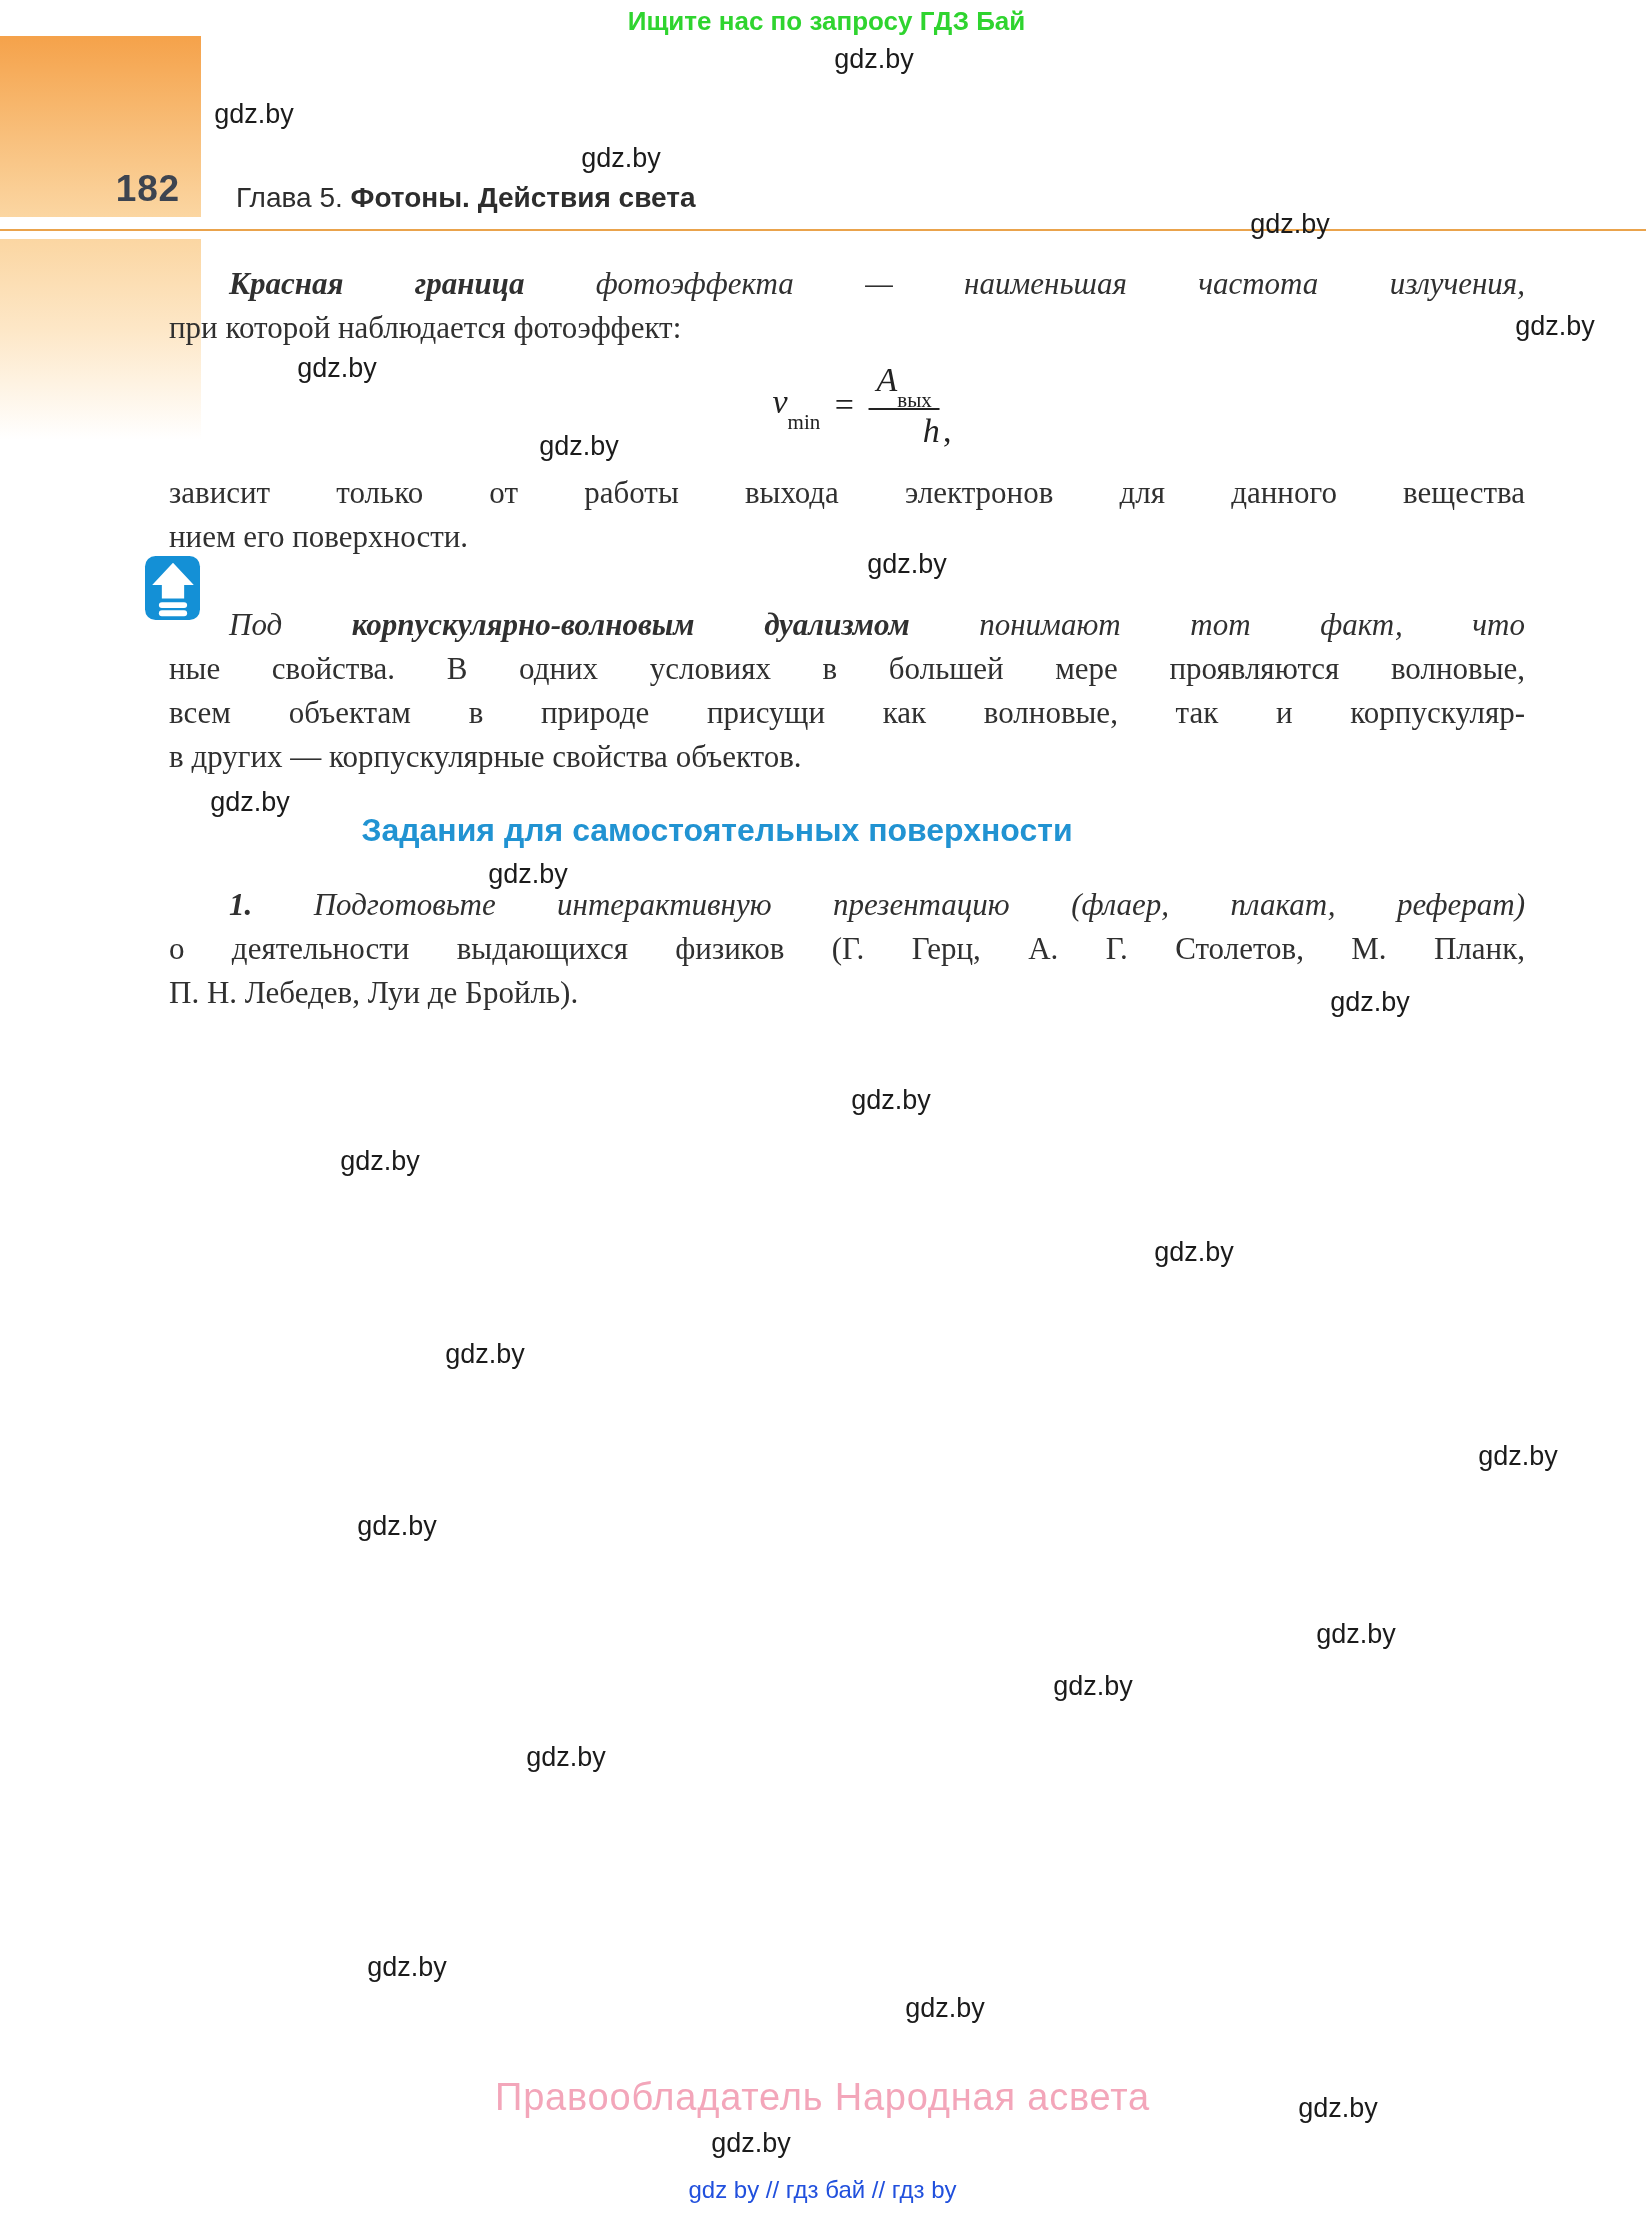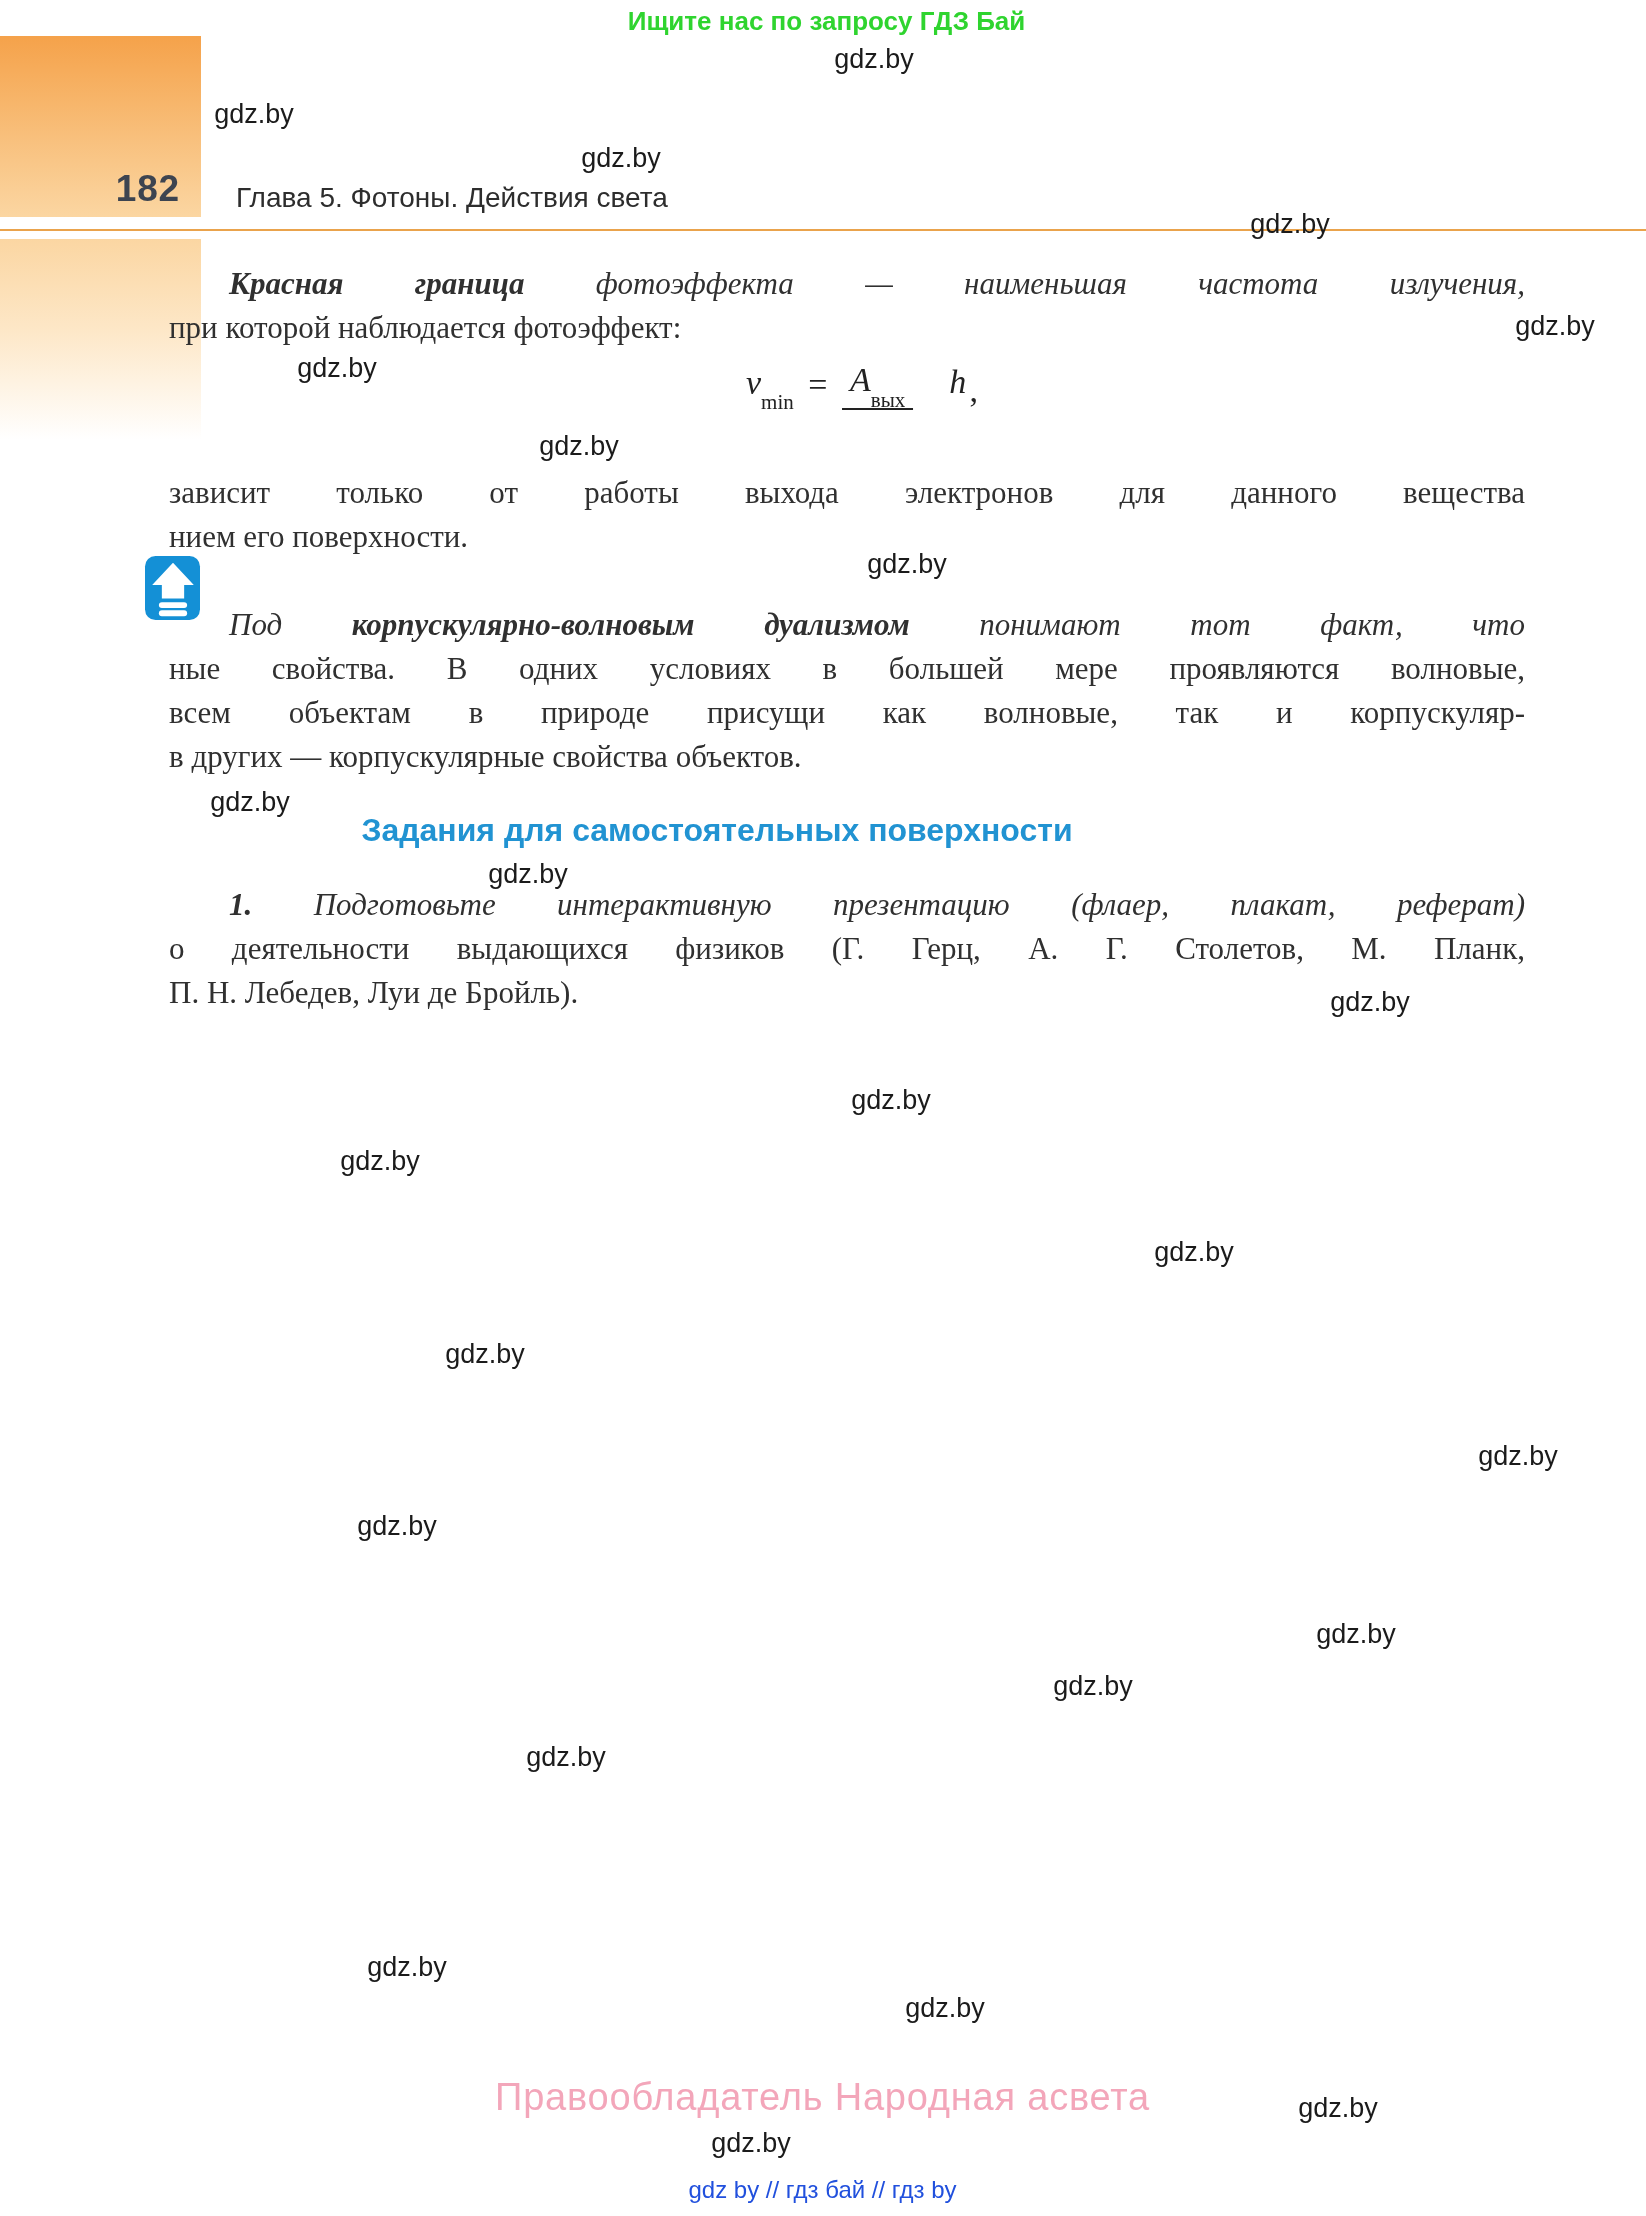--- a/index.html
+++ b/index.html
@@ -27,21 +27,21 @@
     text-align:right;
     font-family:"Liberation Sans","DejaVu Sans",sans-serif;
     font-weight:bold;font-size:37px;color:#3d4450;
     letter-spacing:0.8px;
   }
   .chapter{
     position:absolute;left:236px;top:182px;
     font-family:"Liberation Sans","DejaVu Sans",sans-serif;
     font-size:28px;color:#2d2d2d;white-space:nowrap;
   }
-  .chapter .b{font-weight:normal;}
+  .chapter .b{font-weight:bold;}
   .rule{
     position:absolute;left:0;top:229px;width:1647px;height:2.4px;
     background:#eaa34c;
   }
   .orange-block-2{
     position:absolute;left:0;top:239px;width:201px;height:201px;
     background:linear-gradient(180deg,#fbd6a2 0%,#fde7c7 45%,#ffffff 100%);
   }
   
   .para{
@@ -61,21 +61,21 @@
   
   .formula{
     position:absolute;left:862px;top:361px;transform:translateX(-50%);
     display:flex;align-items:center;
     font-size:34px;color:#222;
     font-family:"Liberation Serif","DejaVu Serif",serif;
   }
   .formula .i{font-style:italic;}
   .formula sub{font-size:21px;position:relative;top:8px;}
   .f-eq{margin:0 14.5px;}
-  .frac{display:inline-flex;flex-direction:row;align-items:flex-start;gap:36px;}
+  .frac{display:inline-flex;flex-direction:column;align-items:flex-end;}
   .frac .num{padding:0 8px 3.2px 8px;border-bottom:2.4px solid #222;}
   .frac .den{padding-top:1.6px;}
   .f-comma{align-self:flex-end;font-size:34px;margin-left:3.2px;}
   
   .upload-icon{
     position:absolute;left:145px;top:556px;width:55px;height:64px;
     background:#1490d6;border-radius:10.5px;
     display:flex;align-items:center;justify-content:center;
   }
   

